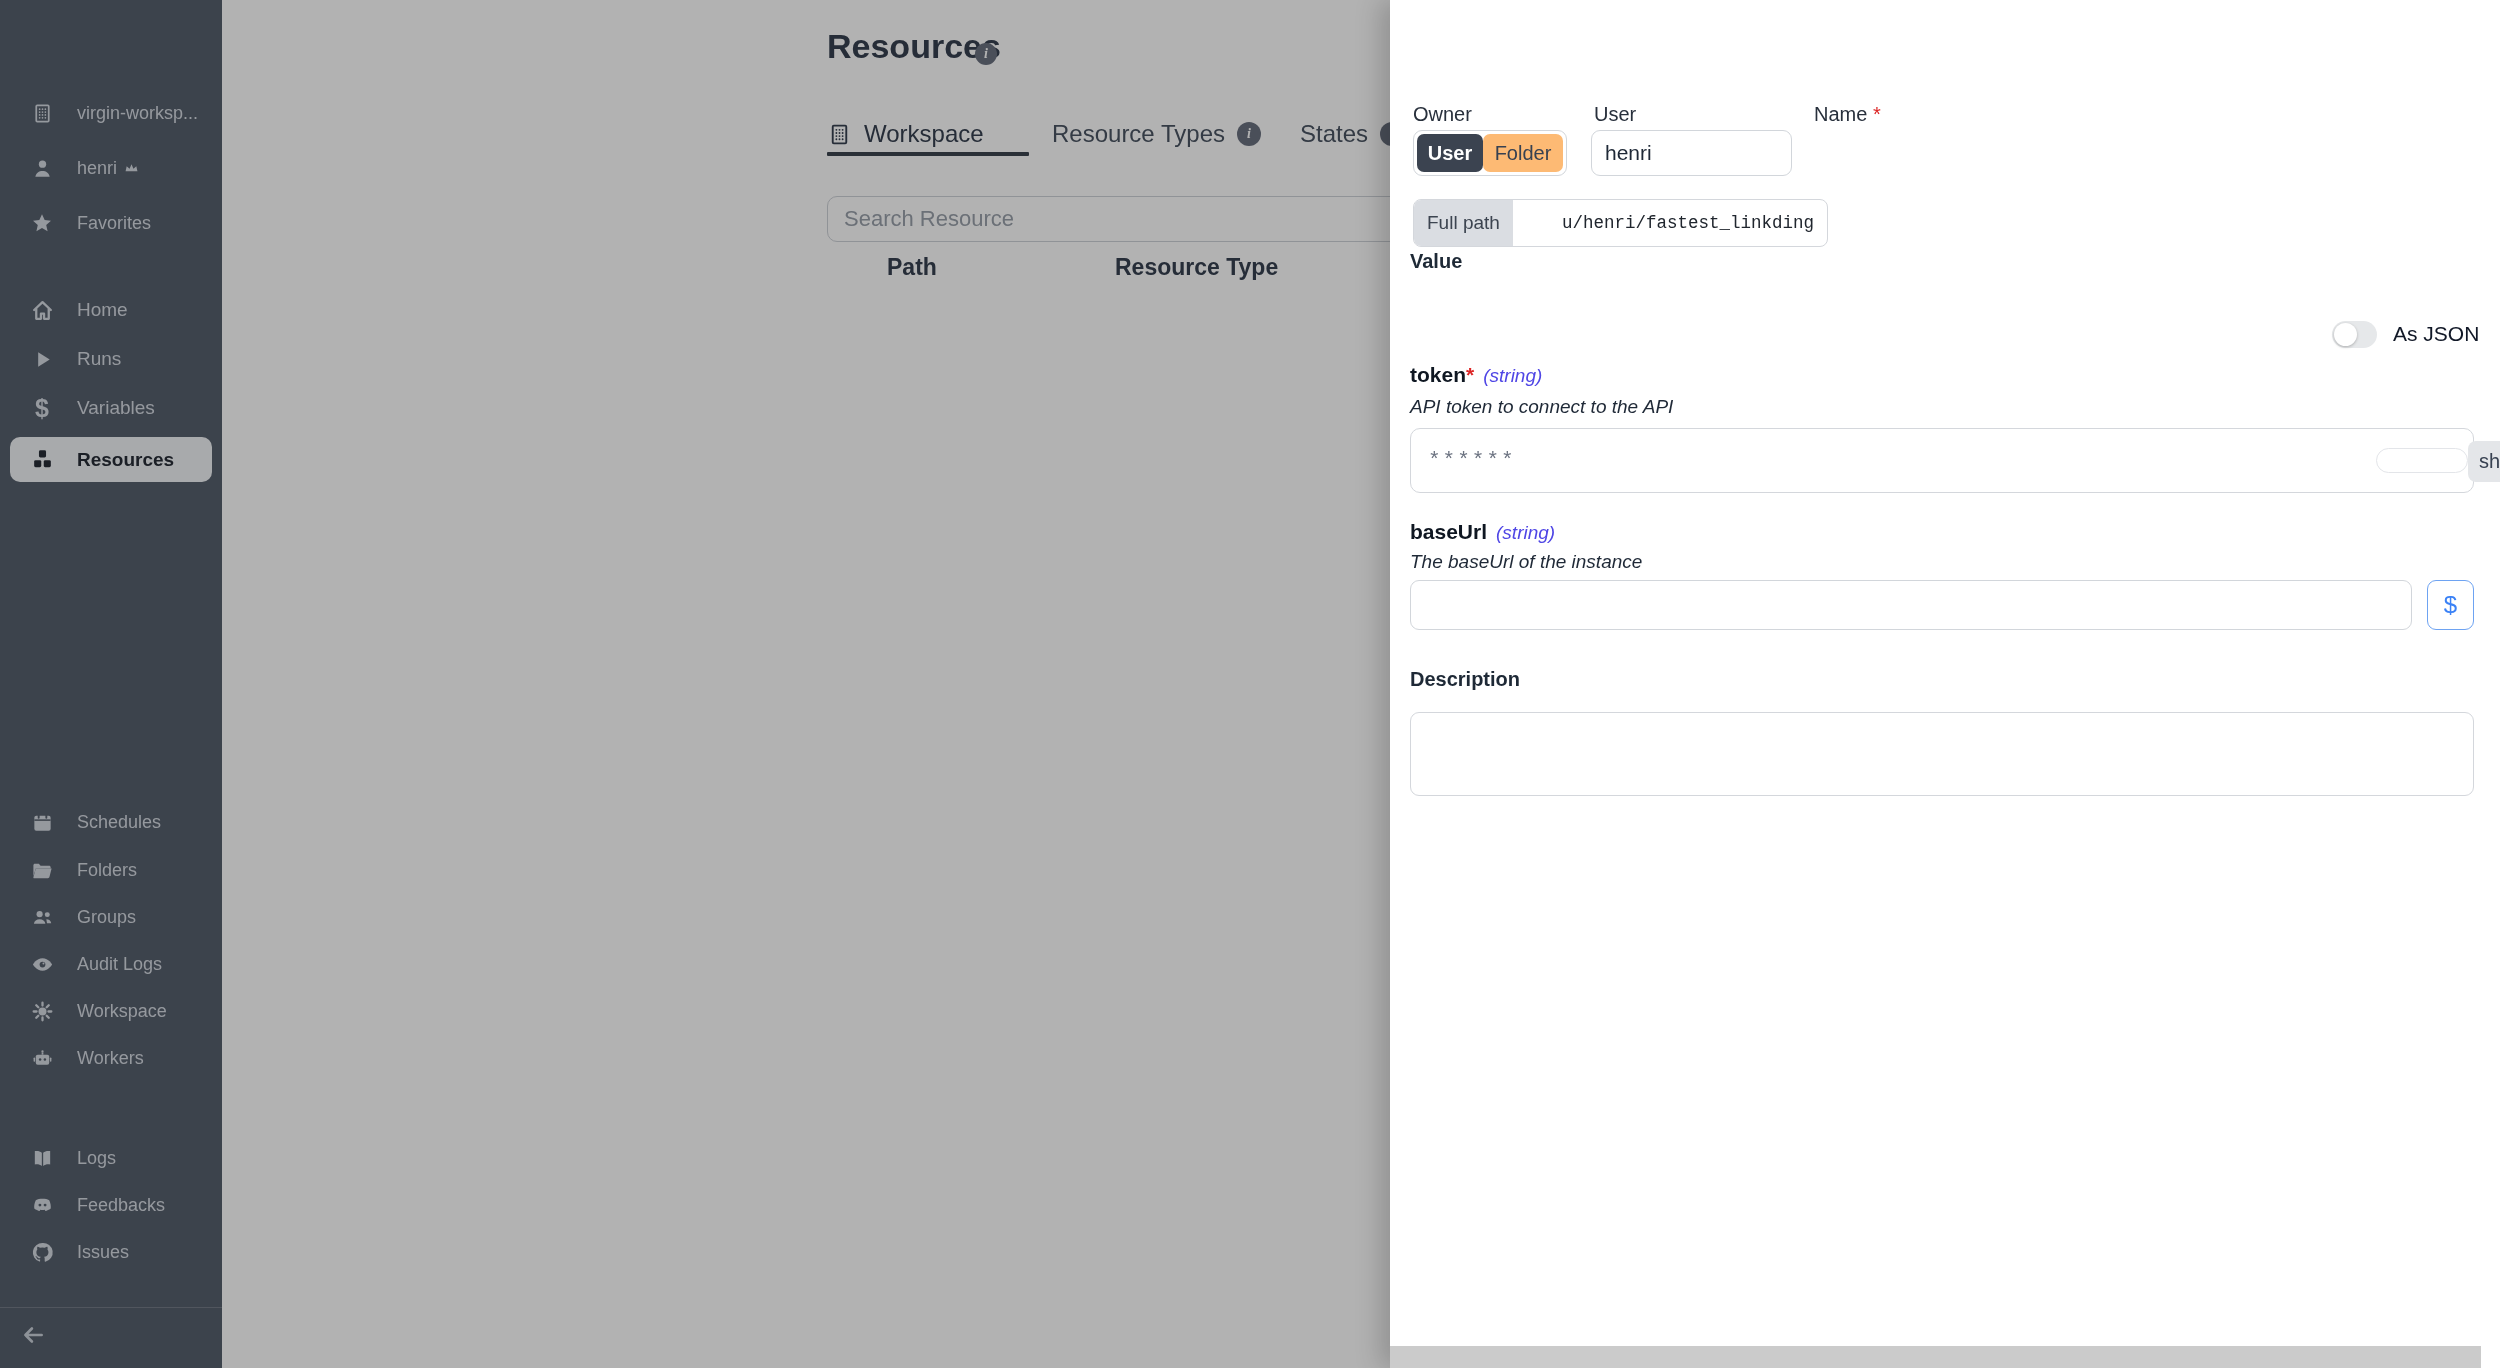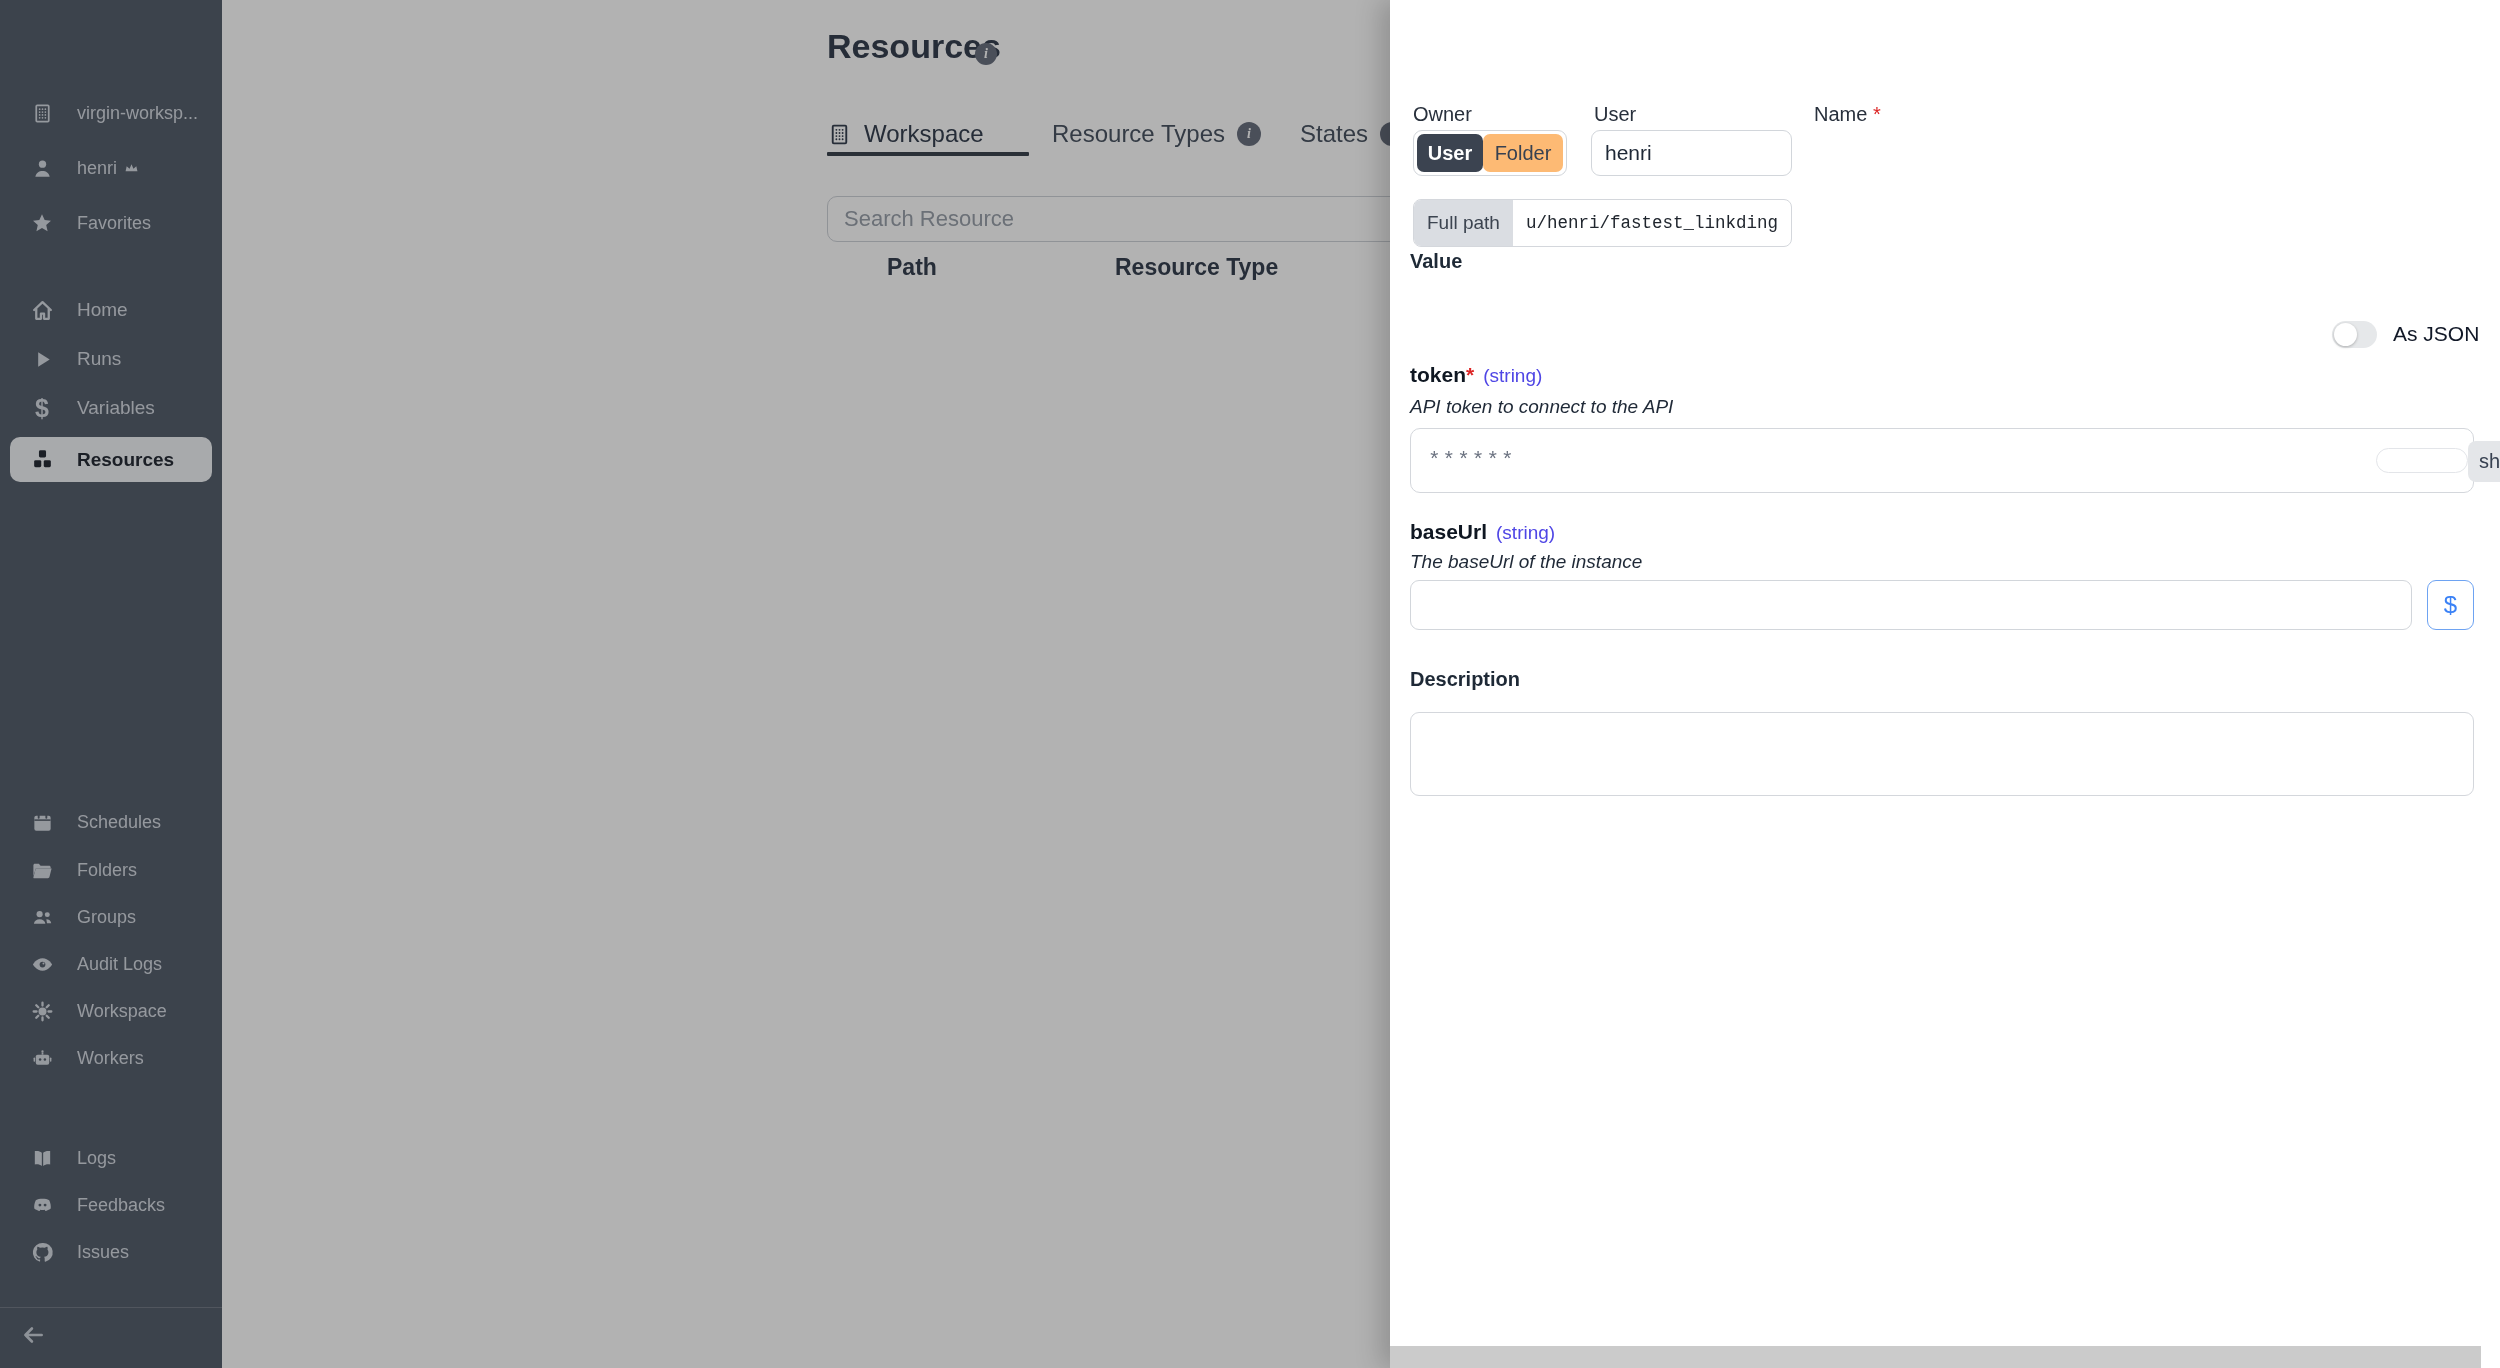--- a/index.html
+++ b/index.html
@@ -57,29 +57,29 @@
   .tg-user { width:66px; background:#3b4350; color:#ffffff; font-weight:700; }
   .tg-folder { width:80px; background:#fdba74; color:#374151; }
   .text-input { border:1px solid #d2d6db; border-radius:9px; font-size:21px; color:#1f2937; padding:0 13px; background:#fff; font-family:"Liberation Sans", sans-serif; }
   .user-input { position:absolute; left:201px; top:130px; width:201px; height:46px; }
   .name-input { position:absolute; left:421px; top:129px; width:630px; height:48px; border:1px solid #a8b2fa; border-radius:9px; box-shadow:0 0 0 4px #dee3fe; display:flex; align-items:center; padding:0 14px; font-size:21px; color:#111827; background:#fff; }
   .misspell { border-bottom:3px dotted #e4533f; line-height:1.15; }
   .caret { width:2px; height:26px; background:#111827; margin-left:1px; }
 
   .fullpath { position:absolute; left:23px; top:199px; height:48px; border:1px solid #d4d7dc; border-radius:8px; display:inline-flex; align-items:stretch; overflow:hidden; background:#fff; }
   .fp-chip { background:#dadde2; color:#3c4450; font-size:19px; display:flex; align-items:center; padding:0 13px; }
-  .fp-value { display:flex; align-items:center; padding:0 13px; font-family:"Liberation Mono","DejaVu Sans Mono",monospace; font-size:17.5px; color:#20262e; }
+  .fp-value { display:flex; align-items:center; padding:0 13px; font-family:"Liberation Mono","DejaVu Sans Mono",monospace; font-size:17.5px; color:#20262e;margin-left:36px; }
 
   .section-heading { position:absolute; left:20px; font-size:20px; font-weight:800; color:#1e2936; }
   .switch { position:absolute; left:942px; top:321px; width:45px; height:27px; border-radius:14px; background:#e6e8ea; cursor:pointer; }
   .switch-knob { position:absolute; left:2px; top:2px; width:23px; height:23px; border-radius:50%; background:#ffffff; box-shadow:0 1px 3px rgba(0,0,0,.25); }
   .switch-label { position:absolute; left:1003px; top:322px; font-size:21px; color:#111827; font-weight:500; }
 
   .prop-label { position:absolute; left:20px; font-size:21px; font-weight:700; color:#0f1722; }
-  .prop-type { font-weight:400; font-size:19px; color:#4f46e5; margin-left:9px; }
+  .prop-type { font-style:italic; font-weight:400; font-size:19px; color:#4f46e5; margin-left:9px; }
   .prop-desc { position:absolute; left:20px; font-style:italic; font-size:19px; color:#1f2937; }
 
   .token-input { position:absolute; left:20px; top:428px; width:1064px; height:65px; border:1px solid #d4d7dc; border-radius:10px; background:#fff; }
   .token-mask { position:absolute; left:17px; top:20px; font-family:"Liberation Mono","DejaVu Sans Mono",monospace; font-size:21px; letter-spacing:2px; color:#6b7280; }
   .token-pill { position:absolute; left:965px; top:19px; width:92px; height:25px; border:1px solid #e3e5e9; border-radius:13px; background:#fff; }
   .show-box { position:absolute; left:1078px; top:441px; width:42px; height:41px; background:#e4e6e9; border-radius:8px 0 0 8px; display:flex; align-items:center; font-size:20px; color:#374151; padding-left:11px; cursor:pointer; }
 
   .baseurl-input { position:absolute; left:20px; top:580px; width:1002px; height:50px; }
   .dollar-btn { position:absolute; left:1037px; top:580px; width:47px; height:50px; background:#fff; border:1.5px solid #6ea3f2; border-radius:9px; color:#3b82f6; font-size:24px; display:flex; align-items:center; justify-content:center; cursor:pointer; }
 

